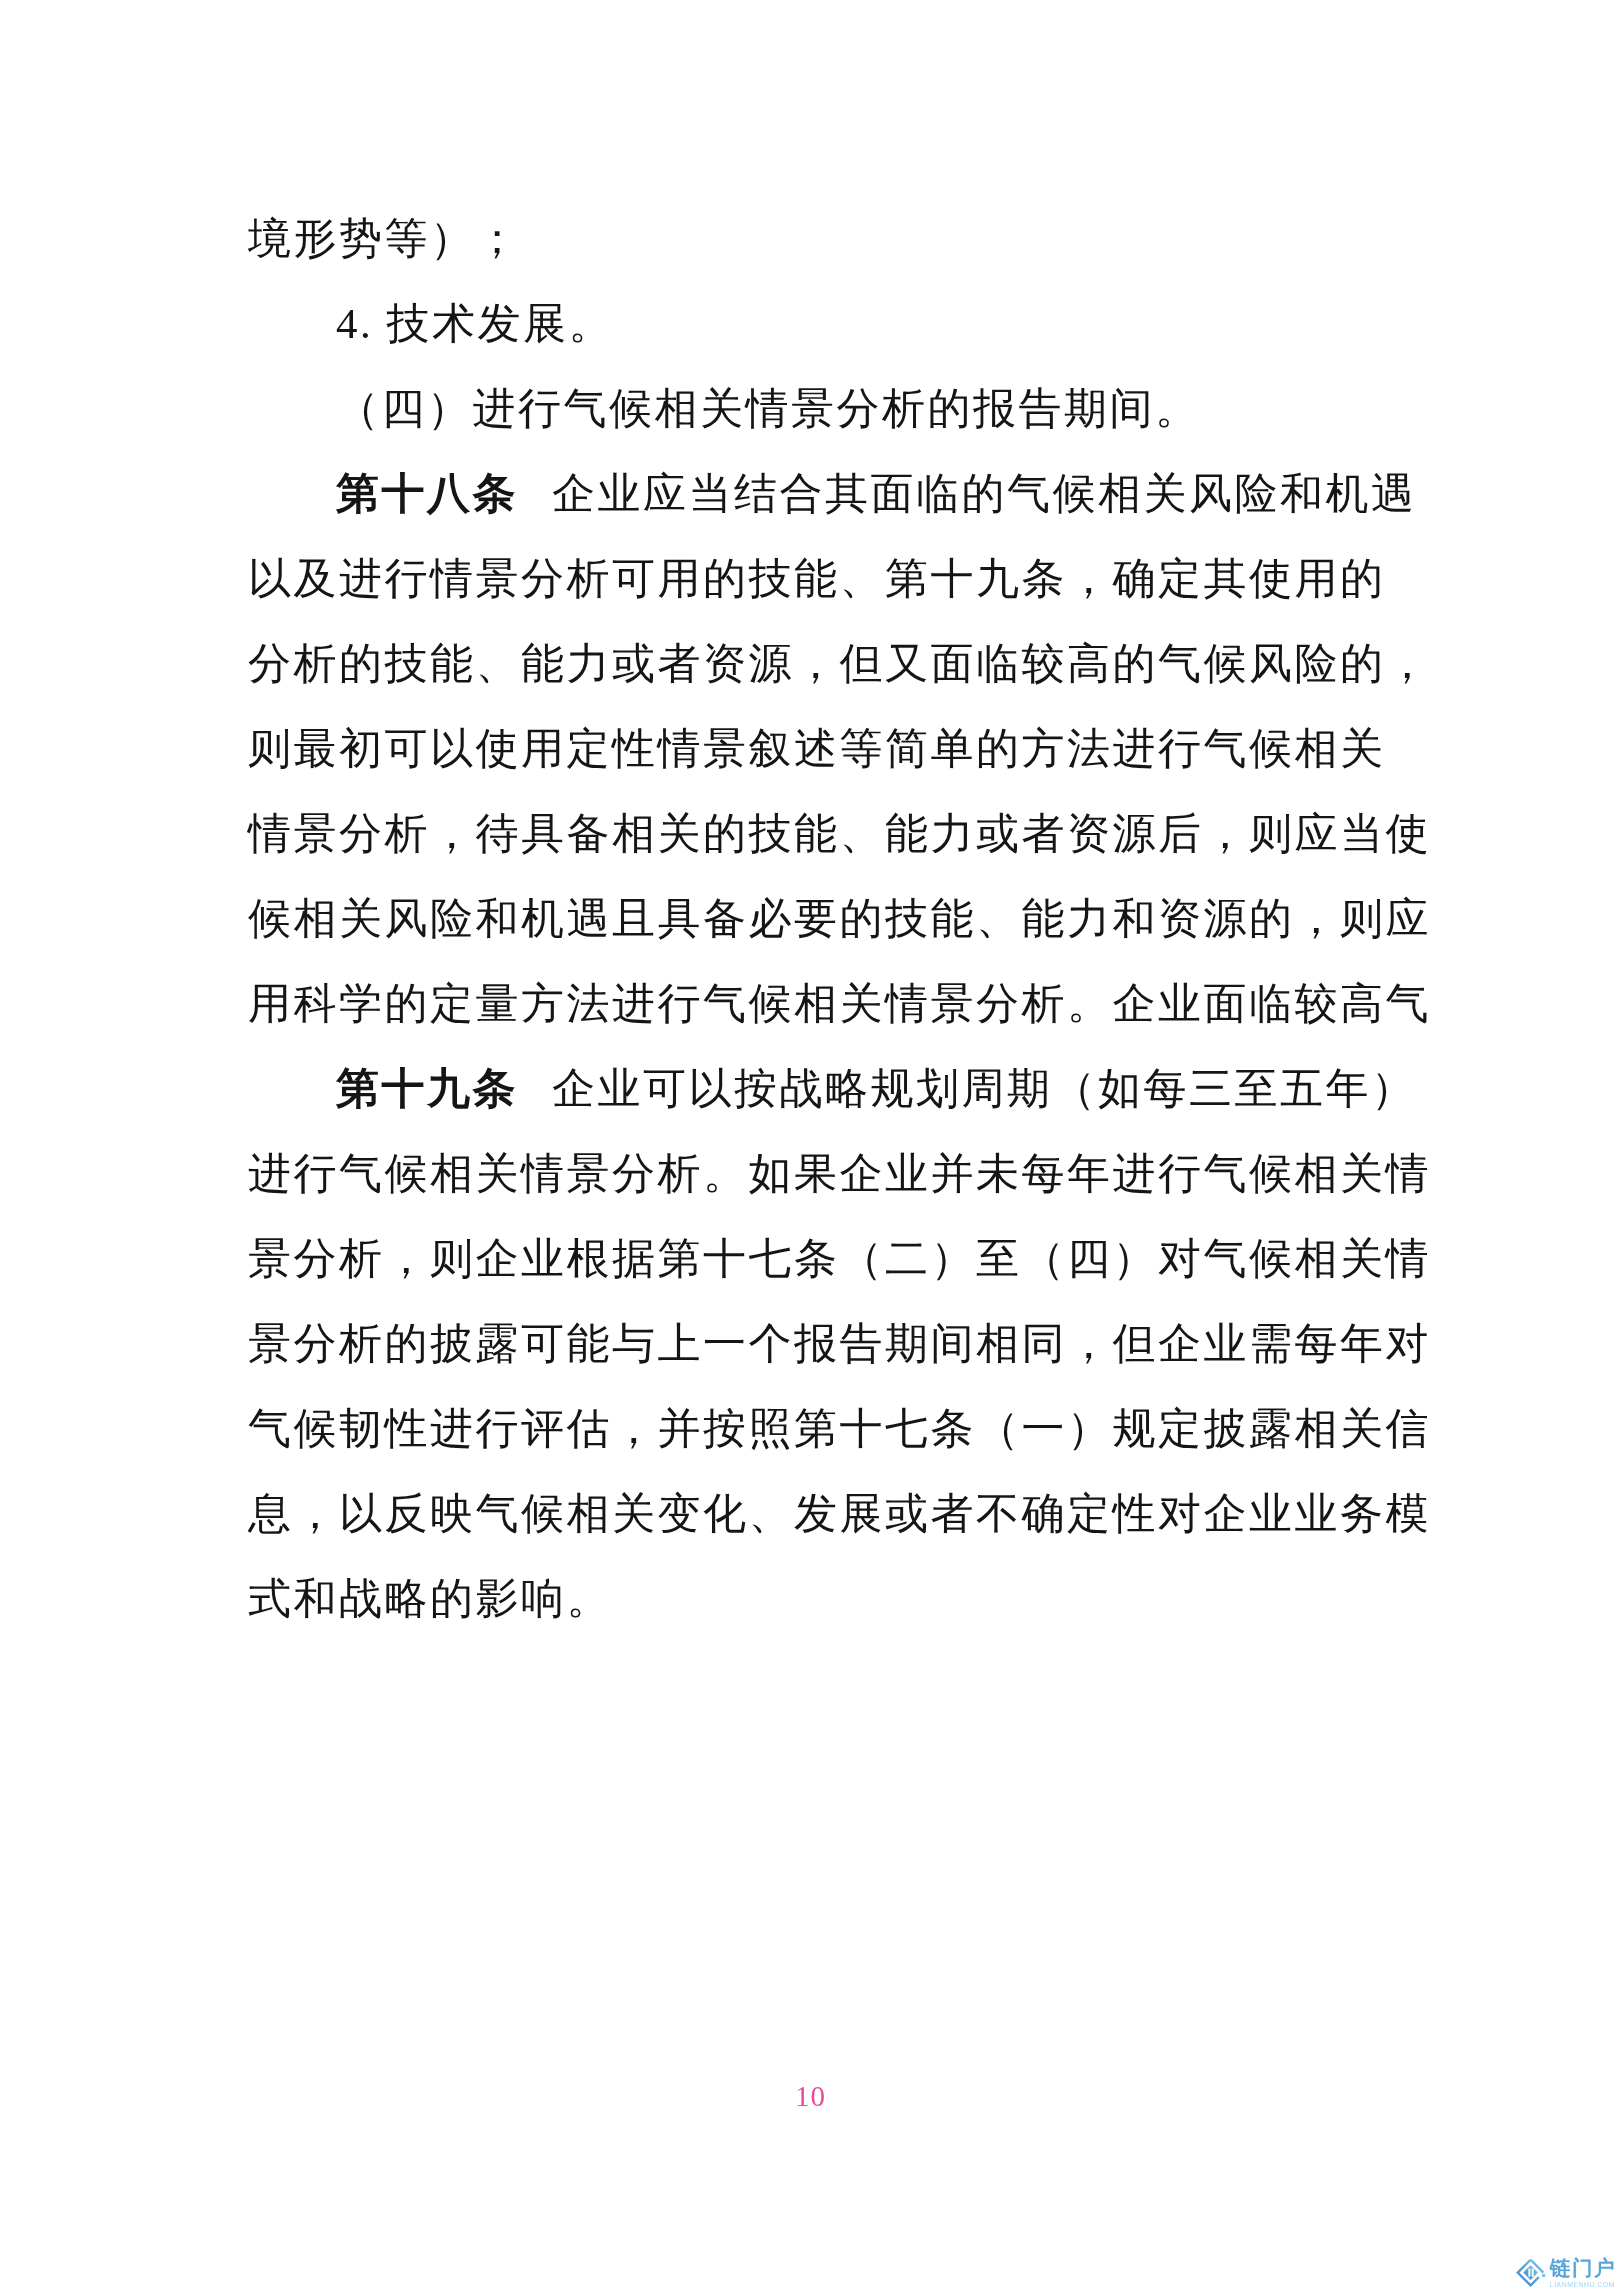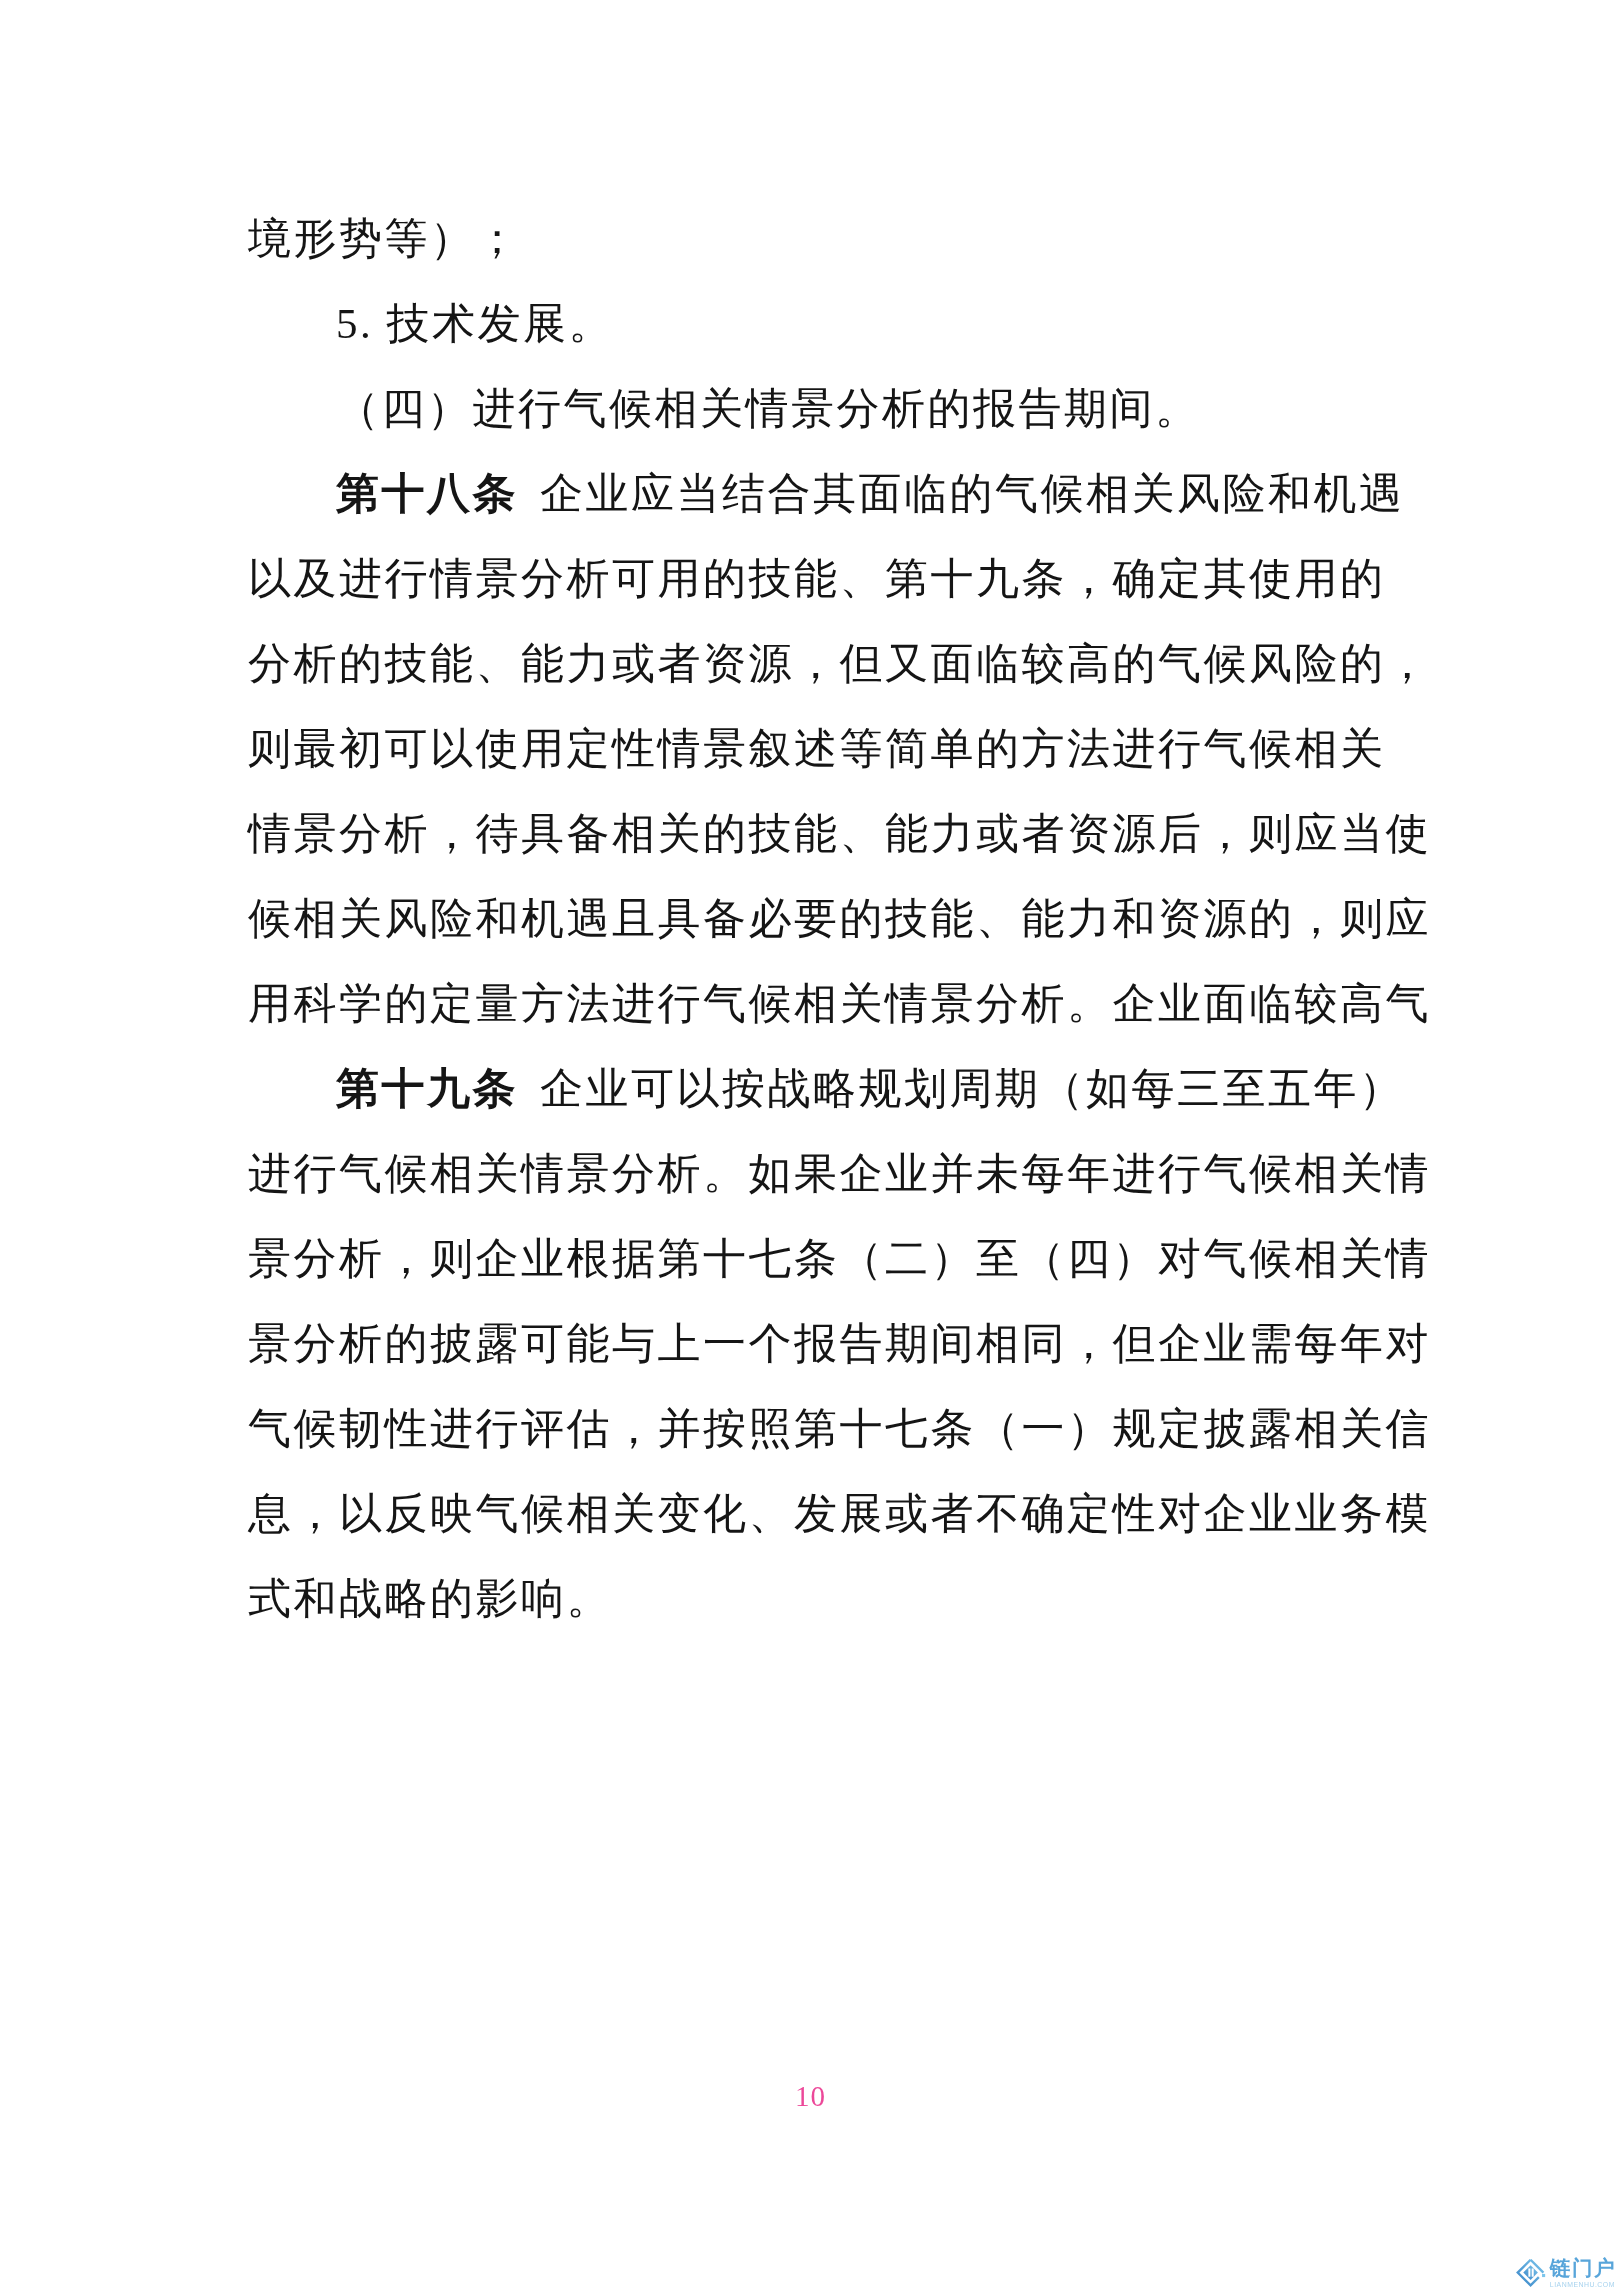--- a/index.html
+++ b/index.html
@@ -22,21 +22,21 @@
   .line {
     height: 85px;
     line-height: 85px;
     font-size: 43px;
     letter-spacing: 2.5px;
     white-space: nowrap;
   }
   .line.indent { padding-left: 88px; }
   .article-no {
     font-weight: bold;
-    margin-right: 22px;
+    margin-right: 34px;
   }
   .page-number {
     position: absolute;
     top: 2080px;
     left: 0;
     width: 100%;
     text-align: center;
     font-size: 29px;
     letter-spacing: 1px;
     color: #ec4899;
@@ -66,21 +66,21 @@
     margin-top: 2.9px;
   }
 </style>
 </head>
 <body>
 
 <div class="page">
 
   <div class="text-lines">
       <div class="line">境形势等）；</div>
-      <div class="line indent">5. 技术发展。</div>
+      <div class="line indent">4. 技术发展。</div>
       <div class="line indent">（四）进行气候相关情景分析的报告期间。</div>
       <div class="line indent"><span class="article-no">第十八条</span>企业应当结合其面临的气候相关风险和机遇</div>
       <div class="line">以及进行情景分析可用的技能、第十九条，确定其使用的</div>
       <div class="line">分析的技能、能力或者资源，但又面临较高的气候风险的，</div>
       <div class="line">则最初可以使用定性情景叙述等简单的方法进行气候相关</div>
       <div class="line">情景分析，待具备相关的技能、能力或者资源后，则应当使</div>
       <div class="line">候相关风险和机遇且具备必要的技能、能力和资源的，则应</div>
       <div class="line">用科学的定量方法进行气候相关情景分析。企业面临较高气</div>
       <div class="line indent"><span class="article-no">第十九条</span>企业可以按战略规划周期（如每三至五年）</div>
       <div class="line">进行气候相关情景分析。如果企业并未每年进行气候相关情</div>

